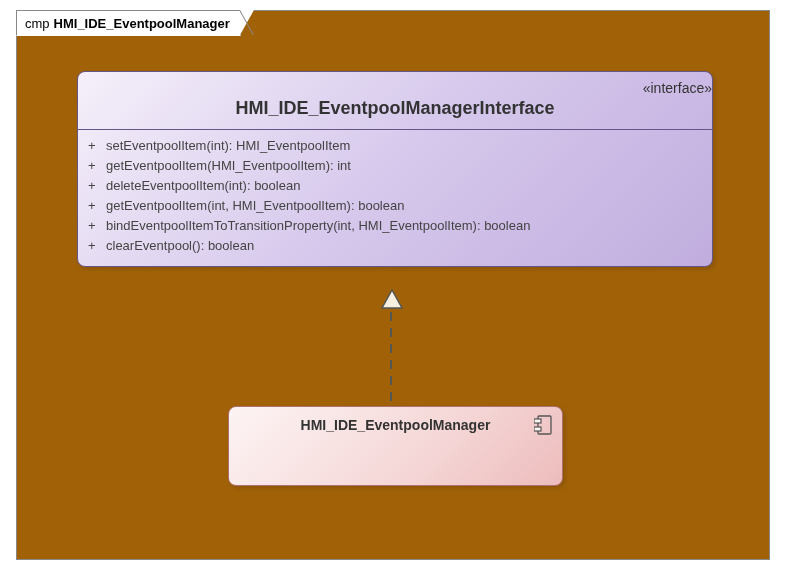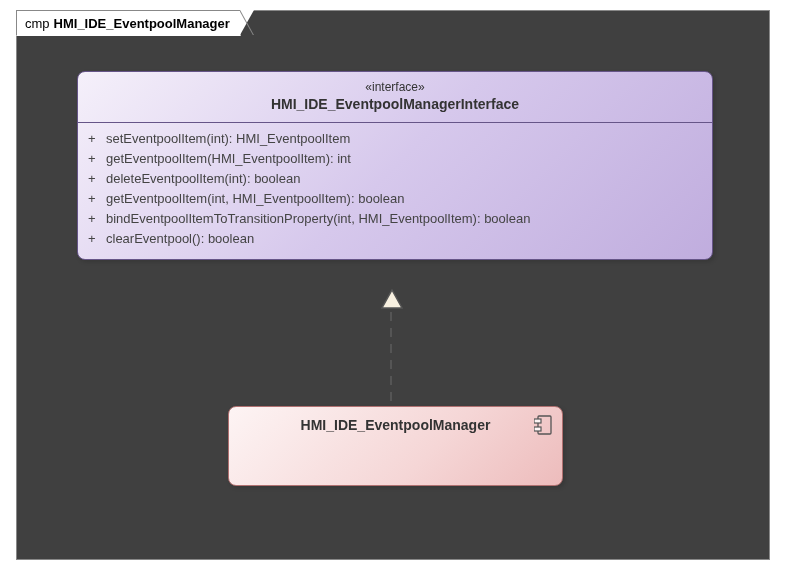--- a/index.html
+++ b/index.html
@@ -11,21 +11,21 @@
     height: 574px;
     position: relative;
   }
   .frame {
     position: absolute;
     left: 16px;
     top: 10px;
     width: 752px;
     height: 548px;
     border: 1px solid #888;
-    background: #404040;
+    background: #a16207;
   }
   .frame-tab {
     position: absolute;
     left: -1px;
     top: -1px;
     height: 24px;
     background: #ffffff;
     border: 1px solid #888;
     border-bottom: 1px solid #fff;
     padding: 0 10px 0 8px;
@@ -82,26 +82,27 @@
   }
   .interface-header {
     text-align: center;
     padding: 8px 0 10px 0;
     border-bottom: 1px solid #665588;
     font-size: 13px;
     color: #333;
   }
   .interface-header .stereotype {
     display: block;
-    font-size: 12px;
+    font-size: 14px;
     margin-bottom: 2px;
+    text-align: right;
   }
   .interface-header .iname {
     font-weight: bold;
-    font-size: 14px;
+    font-size: 18px;
   }
   .interface-body {
     padding: 6px 10px 10px 10px;
     font-size: 13px;
     color: #444;
   }
   .method-row {
     display: flex;
     align-items: baseline;
     line-height: 20px;

